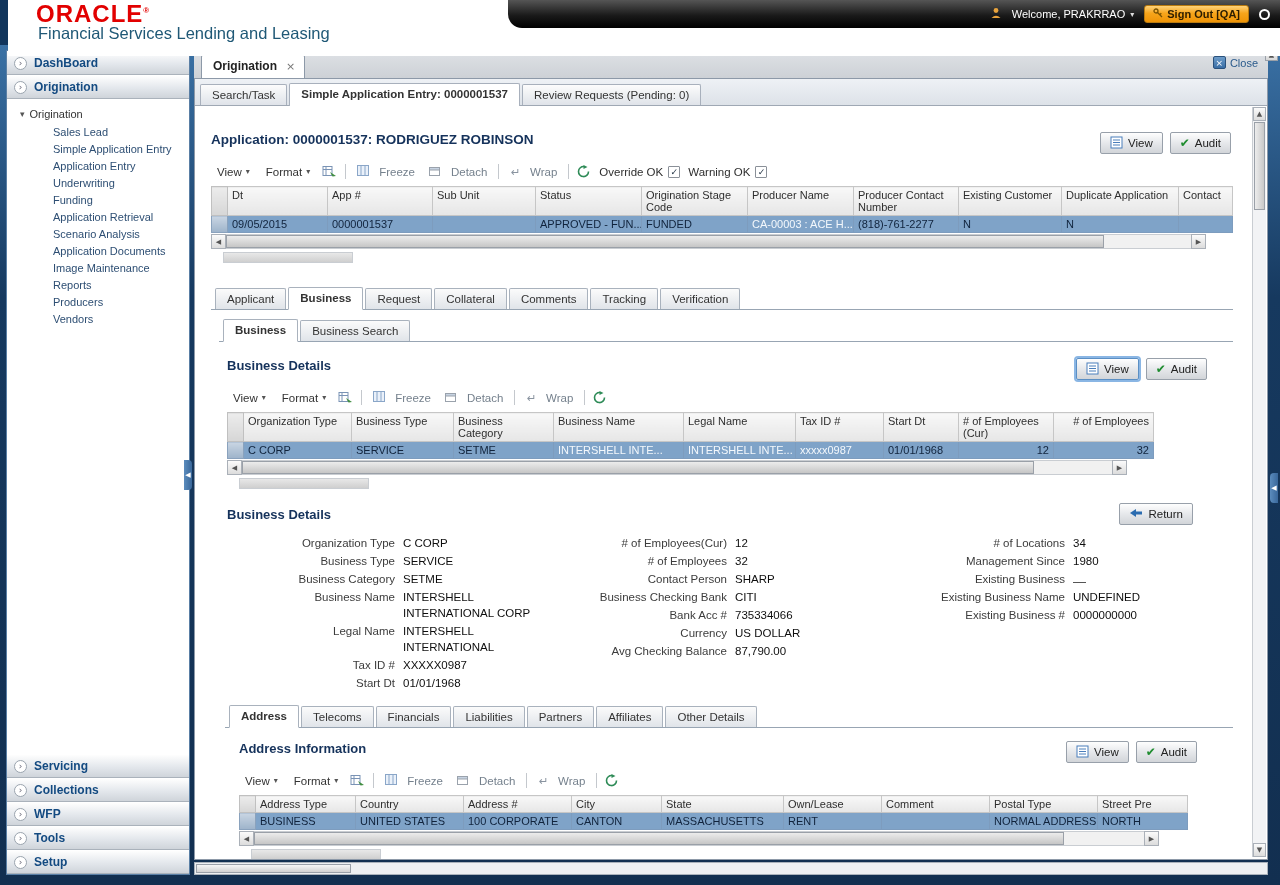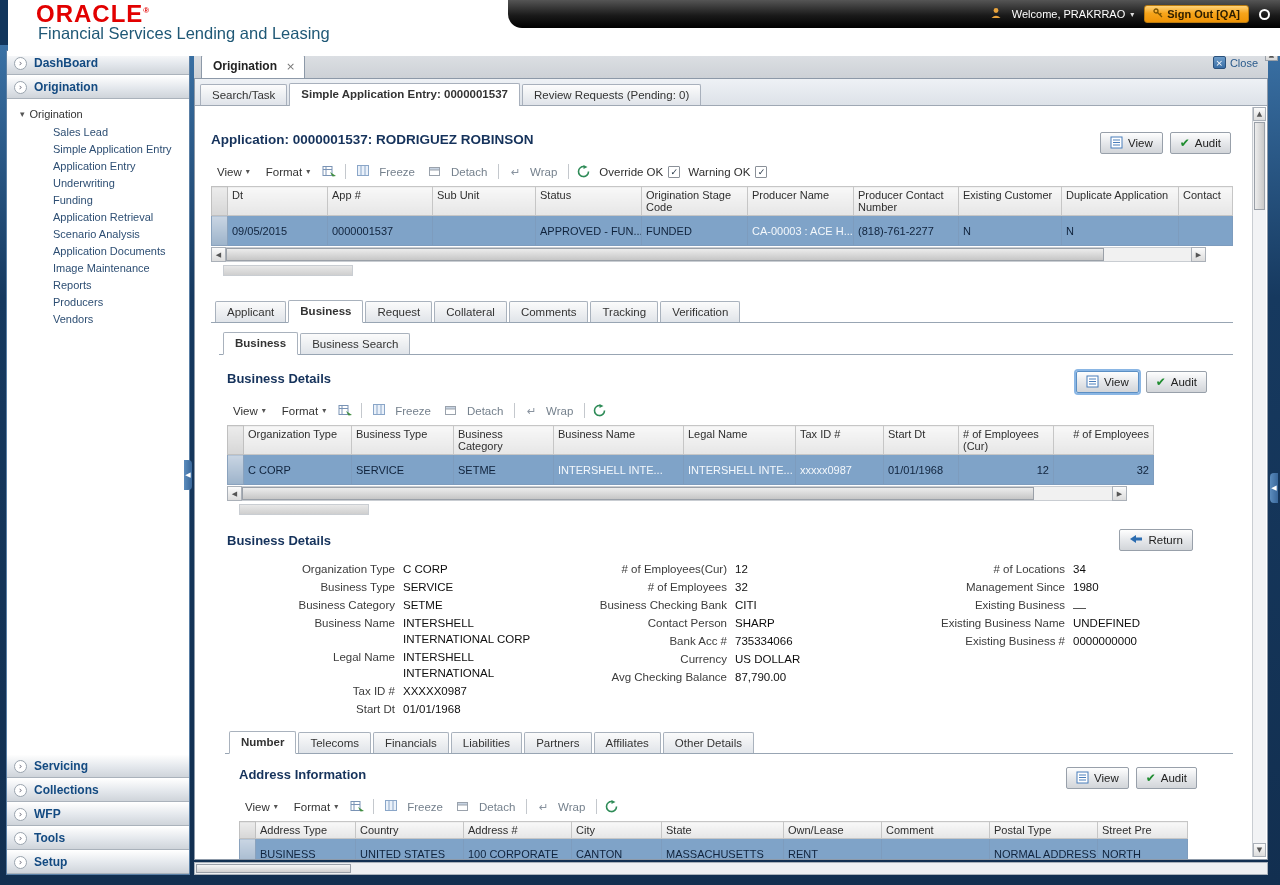--- a/index.html
+++ b/index.html
@@ -55,21 +55,21 @@
 .caret{font-size:8px;color:#555}
 .tb-sep{width:1px;height:15px;background:#c4c8cd}
 .tb-item{display:flex;gap:10px;align-items:center;color:#75818d;cursor:pointer;padding:2px 3px}
 .tb-ico{cursor:pointer;display:flex;align-items:center}
 .cbx{display:flex;align-items:center;gap:5px;color:#2e2e2e;cursor:pointer}
 .cb{width:12px;height:12px;border:1px solid #8a9098;background:#fff;font-size:9px;line-height:11px;text-align:center;color:#234;border-radius:1px}
 
 
 table.grid{border-collapse:collapse;table-layout:fixed;font-size:11px;color:#2a2a2a;margin-top:3px}
 .grid th{background:linear-gradient(#f8f8f8,#e6e6e6);border:1px solid #c6c6c6;font-weight:normal;text-align:left;padding:2px 4px;vertical-align:top;color:#2e2e2e;overflow:hidden}
-.grid td{border:1px solid #7d9cbe;padding:1px 4px;height:30px;overflow:hidden;white-space:nowrap;cursor:default}
+.grid td{border:1px solid #7d9cbe;padding:1px 4px;height:17px;overflow:hidden;white-space:nowrap;cursor:default}
 .grid tr.sel td{background:#7fa3c8;color:#10233c}
 .grid tr.sel td.white{color:#f4f8fc}
 .grid td.num,.grid th.num{text-align:right}
 .grid th.selcol{background:linear-gradient(#ececec,#d6d6d6);border:1px solid #c0c0c0}
 .grid tr.sel td.selcol{background:linear-gradient(#c9d5e3,#9db3ca);border-color:#8aa2bd}
 
 
 .hscroll{display:flex;align-items:stretch;height:15px;margin-top:1px}
 .hs-btn{width:15px;background:linear-gradient(#fbfbfb,#dcdcdc);border:1px solid #aab0b8;font-size:7px;color:#555;display:flex;align-items:center;justify-content:center;cursor:pointer}
 .hs-track{flex:1;background:#f1f1f1;border:1px solid #c9cdd2;border-left:none;border-right:none;position:relative}
@@ -504,28 +504,28 @@
           <div class="fcol c2">
             <div class="frow">
                 <span class="flabel"># of Employees(Cur)</span>
                 <span class="fvalue">12</span>
               </div>
             <div class="frow">
                 <span class="flabel"># of Employees</span>
                 <span class="fvalue">32</span>
               </div>
             <div class="frow">
+                <span class="flabel">Contact Person</span>
+                <span class="fvalue">SHARP</span>
+              </div>
+            <div class="frow">
                 <span class="flabel">Business Checking Bank</span>
                 <span class="fvalue">CITI</span>
               </div>
             <div class="frow">
-                <span class="flabel">Contact Person</span>
-                <span class="fvalue">SHARP</span>
-              </div>
-            <div class="frow">
                 <span class="flabel">Bank Acc #</span>
                 <span class="fvalue">735334066</span>
               </div>
             <div class="frow">
                 <span class="flabel">Currency</span>
                 <span class="fvalue">US DOLLAR</span>
               </div>
             <div class="frow">
                 <span class="flabel">Avg Checking Balance</span>
                 <span class="fvalue">87,790.00</span>
@@ -549,21 +549,21 @@
                 <span class="fvalue">UNDEFINED</span>
               </div>
             <div class="frow">
                 <span class="flabel">Existing Business #</span>
                 <span class="fvalue">0000000000</span>
               </div>
           </div>
         </div>
 
         <div class="tabbar" style="margin-top:12px;margin-left:14px">
-          <div class="tab active">Number</div>
+          <div class="tab active">Address</div>
           <div class="tab">Telecoms</div>
           <div class="tab">Financials</div>
           <div class="tab">Liabilities</div>
           <div class="tab">Partners</div>
           <div class="tab">Affiliates</div>
           <div class="tab">Other Details</div>
         </div>
 
         <div class="sec-head" style="margin-top:13px;margin-left:28px">
           <span class="sec-title">Address Information</span>

